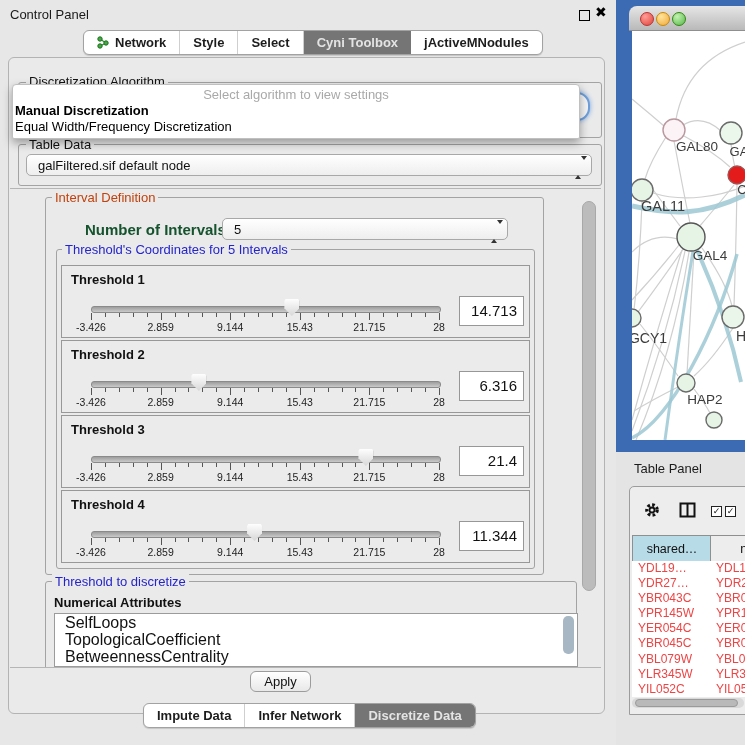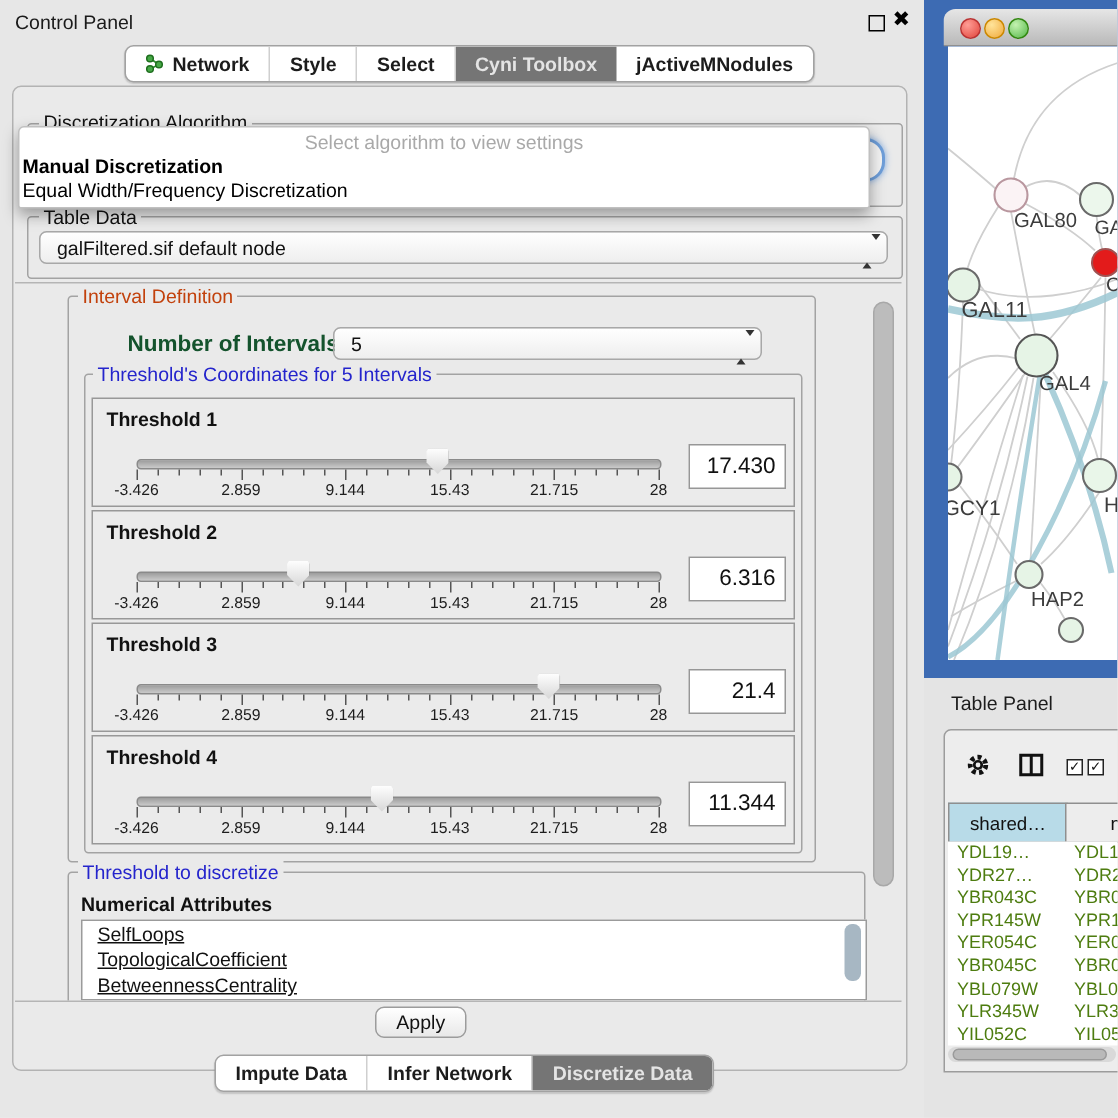--- a/index.html
+++ b/index.html
@@ -45,41 +45,41 @@
              background:linear-gradient(#9d9d9d,#cacaca);border:1px solid #8a8a8a;}
   .thr-thumb{position:absolute;width:15px;height:17px;top:33px;
              background:linear-gradient(#fefefe,#d7d7d7);
              clip-path:polygon(8% 0,92% 0,100% 12%,100% 55%,50% 100%,0 55%,0 12%);
              filter:drop-shadow(0 0 1px #777);}
   .tick{position:absolute;width:1px;background:#555;}
   .ticklabel{position:absolute;top:55px;transform:translateX(-50%);font-size:10.5px;font-weight:normal;color:#1d1d1d;}
   .thr-value{position:absolute;right:5px;top:30px;width:57px;height:28px;background:#fff;border:1px solid #979797;
              font-size:15px;color:#111;text-align:right;line-height:28px;padding-right:6px;box-sizing:content-box;}
   #attr-list{background:#fff;border:1px solid #9b9b9b;overflow:hidden;}
-  .attr-item{font-size:13px;color:#111;padding-left:10px;height:17px;line-height:17px;white-space:nowrap;text-decoration:underline;}
+  .attr-item{font-size:16px;color:#111;padding-left:10px;height:17px;line-height:17px;white-space:nowrap;}
   #attr-scroll{position:absolute;left:508px;top:2px;width:11px;height:38px;background:#a7b7c3;border-radius:5px;}
   #apply-btn{left:250px;top:671px;width:61px;height:21px;background:linear-gradient(#ffffff,#e8e8e8);
              border:1px solid #9c9c9c;border-radius:6px;font-size:13px;color:#111;
              display:flex;align-items:center;justify-content:center;}
   
   #net-frame{left:616px;top:0;width:129px;height:452px;}
   #net-titlebar{left:629px;top:6px;width:116px;height:24px;border-top-left-radius:8px;
                 background:linear-gradient(#e6e6e6,#b9b9b9);border-bottom:1px solid #8f8f8f;}
   .light{position:absolute;top:6px;width:12px;height:12px;border-radius:50%;}
   #net-canvas{left:632px;top:31px;width:113px;height:409px;background:#fff;}
   #tablepanel-bg{left:616px;top:452px;width:129px;height:293px;background:#e4e4e4;}
   #tablepanel-title{left:634px;top:461px;font-size:13px;color:#1c1c1c;}
   #table-card{left:629px;top:486px;width:116px;height:227px;background:#ededed;
               border:1px solid #9c9c9c;border-top-left-radius:5px;}
   .cb{position:absolute;width:9px;height:9px;border:1.5px solid #222;font-size:9px;line-height:9px;
       text-align:center;color:#111;background:#fff;}
   .th-cell{position:absolute;top:48px;height:25px;border:1px solid #8f8f8f;font-size:12.5px;color:#111;
            display:flex;align-items:center;justify-content:center;}
   #rowsbox{position:absolute;left:2px;top:74px;width:114px;height:136px;background:#fff;overflow:hidden;}
-  .trow{position:relative;height:15.1px;font-size:12px;color:#4d7c0f;white-space:nowrap;padding-left:20px;}
+  .trow{position:relative;height:15.1px;font-size:12px;color:#ef4444;white-space:nowrap;padding-left:20px;}
   .trow .c1{position:absolute;left:6px;}
   .trow .c2{position:absolute;left:84px;}
   #hscroll{position:absolute;left:2px;top:211px;width:112px;height:10px;background:#d9d9d9;border-radius:5px;}
   #hscroll div{position:absolute;left:3px;top:1px;width:103px;height:8px;background:#b9b9b9;
                border:1px solid #9a9a9a;border-radius:5px;box-sizing:border-box;}
 </style>
 </head>
 <body>
 
 <div class="abs" id="ctl-title">Control Panel</div>
@@ -174,21 +174,21 @@
         <div class="tick" style="left: 349.16px; top: 47px; height: 4px;"></div>
         <div class="tick" style="left: 363.08px; top: 47px; height: 4px;"></div>
         <div class="tick" style="left: 377px; top: 47px; height: 7px;"></div>
         <div class="ticklabel" style="left: 29px;">-3.426</div>
         <div class="ticklabel" style="left: 98.6px;">2.859</div>
         <div class="ticklabel" style="left: 168.2px;">9.144</div>
         <div class="ticklabel" style="left: 237.8px;">15.43</div>
         <div class="ticklabel" style="left: 307.4px;">21.715</div>
         <div class="ticklabel" style="left: 377px;">28</div>
         <div class="thr-thumb" style="left: 222.365px;"></div>
-        <div class="thr-value">17.430</div>
+        <div class="thr-value">14.713</div>
       </div>
       <div class="thr-panel" style="top: 151px;">
         <div class="thr-label">Threshold 2</div>
         <div class="thr-track"></div>
         <div class="tick" style="left: 29px; top: 47px; height: 7px;"></div>
         <div class="tick" style="left: 42.92px; top: 47px; height: 4px;"></div>
         <div class="tick" style="left: 56.84px; top: 47px; height: 4px;"></div>
         <div class="tick" style="left: 70.76px; top: 47px; height: 4px;"></div>
         <div class="tick" style="left: 84.68px; top: 47px; height: 4px;"></div>
         <div class="tick" style="left: 98.6px; top: 47px; height: 7px;"></div>

